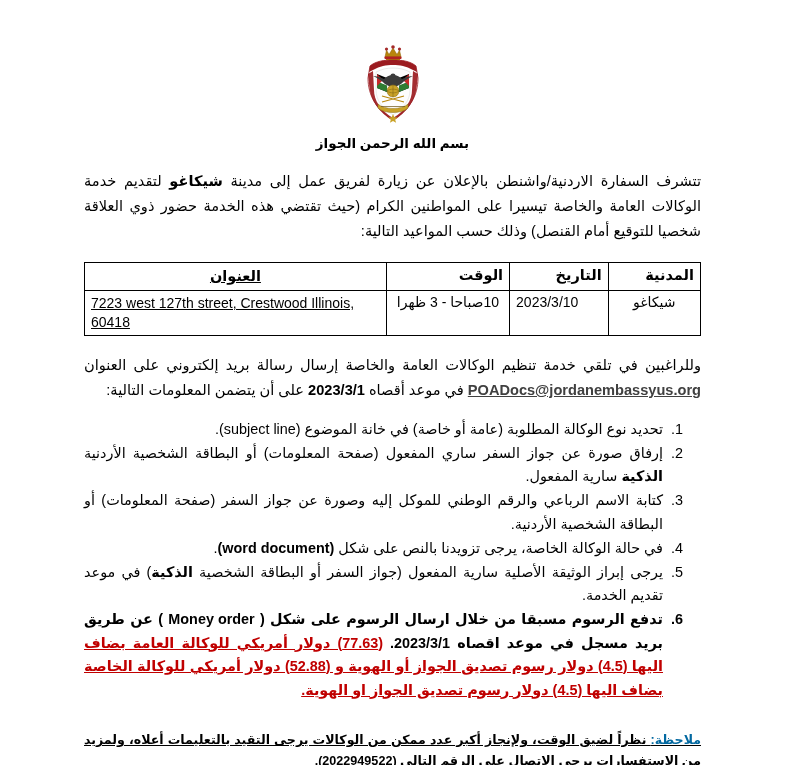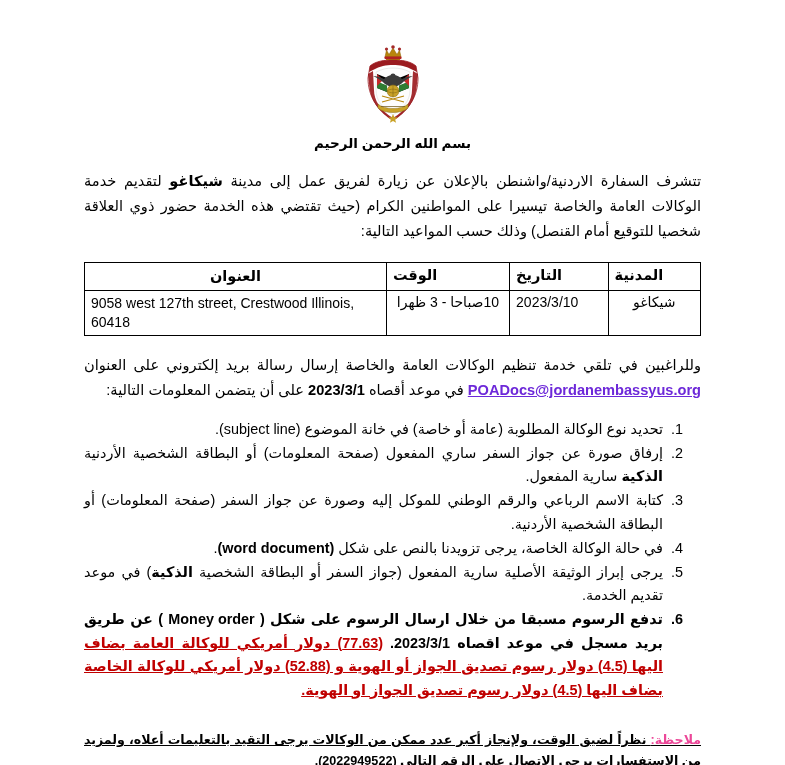--- a/index.html
+++ b/index.html
@@ -64,42 +64,42 @@
     width: 100%;
     direction: rtl;
     font-size: 14px;
   }
   table.info th, table.info td {
     border: 1px solid #000;
     padding: 3px 6px;
     vertical-align: top;
   }
   table.info th {
-    text-align: left;
+    text-align: right;
     font-weight: bold;
     font-size: 14.5px;
     padding: 4px 6px;
   }
   table.info td { height: 36px; }
   .c-city { width: 15%; text-align: center; margin-top: 24px; }
   .c-date { width: 16%; text-align: left; }
   .c-time { width: 20%; text-align: center; }
-  .c-addr { width: 49%; text-align: left; direction: ltr; font-size: 14px; line-height: 19px; }
+  .c-addr { width: 49%; text-align: left; direction: ltr; font-size: 14px; line-height: 19px; text-decoration: underline; }
 
   
   .email-para {
     margin-top: 17px;
     font-size: 14.6px;
     line-height: 25px;
     text-align: justify;
     text-align-last: right;
     direction: rtl;
   }
   a.mail {
-    color: #6d28d9;
+    color: #404040;
     font-weight: bold;
     text-decoration: underline;
     direction: ltr;
     unicode-bidi: embed;
     font-size: 14.6px;
   }
   .b { font-weight: bold; }
 
   
   ol.items {
@@ -132,21 +132,21 @@
   .note {
     margin-top: 28px;
     font-size: 12.6px;
     line-height: 21px;
     font-weight: bold;
     direction: rtl;
     text-align: justify;
     text-align-last: right;
     text-decoration: underline;
   }
-  .note .lbl { color: #ec4899; font-weight: bold; margin-top: 28px; }
+  .note .lbl { color: #0369a1; font-weight: bold; margin-top: 28px; }
 </style>
 </head>
 <body>
 
 <div class="page">
 
   <div class="emblem-wrap">
     <div class="emblem">
       <svg viewBox="0 0 74 84" width="74" height="84" xmlns="http://www.w3.org/2000/svg">
 
@@ -187,21 +187,21 @@
 
         <path d="M22 60 C28 66 46 66 52 60 L52 64 C46 70 28 70 22 64 Z" fill="#c9a227" stroke="#8a6d1a" stroke-width="0.5"></path>
         <path d="M25 62.5 L49 62.5" stroke="#6b5210" stroke-width="0.7"></path>
 
         <path d="M37 70 L38.4 73.2 L41.8 73.4 L39.1 75.5 L40.1 78.7 L37 76.9 L33.9 78.7 L34.9 75.5 L32.2 73.4 L35.6 73.2 Z" fill="#c9a227"></path>
       </svg>
     </div>
   </div>
 
   <div class="header-lines">
-    <div>بسم الله الرحمن الرحيم</div>
+    <div>بسم الله الرحمن الجواز</div>
   </div>
 
   <p class="intro">
     <span>تتشرف السفارة الاردنية/واشنطن بالإعلان عن زيارة لفريق عمل إلى مدينة </span><b>شيكاغو</b><span> لتقديم خدمة الوكالات العامة والخاصة تيسيرا على المواطنين الكرام (حيث تقتضي هذه الخدمة حضور ذوي العلاقة شخصيا للتوقيع أمام القنصل) وذلك حسب المواعيد التالية:</span>
   </p>
 
   <div class="tbl-wrap">
     <table class="info">
       <thead>
         <tr>
@@ -209,21 +209,21 @@
           <th class="c-date">التاريخ</th>
           <th class="c-time">الوقت</th>
           <th class="c-addr" style="text-align:center">العنوان</th>
         </tr>
       </thead>
       <tbody>
         <tr>
           <td class="c-city">شيكاغو</td>
           <td class="c-date">2023/3/10</td>
           <td class="c-time">10صباحا - 3 ظهرا</td>
-          <td class="c-addr">9058 west 127th street, Crestwood Illinois, 60418</td>
+          <td class="c-addr">7223 west 127th street, Crestwood Illinois, 60418</td>
         </tr>
       </tbody>
     </table>
   </div>
 
   <p class="email-para">
     <span>وللراغبين في تلقي خدمة تنظيم الوكالات العامة والخاصة إرسال رسالة بريد إلكتروني على العنوان </span><a class="mail" href="#">POADocs@jordanembassyus.org</a><span> في موعد أقصاه </span><b class="ltr">2023/3/1</b><span> على أن يتضمن المعلومات التالية:</span>
   </p>
 
   <ol class="items">

